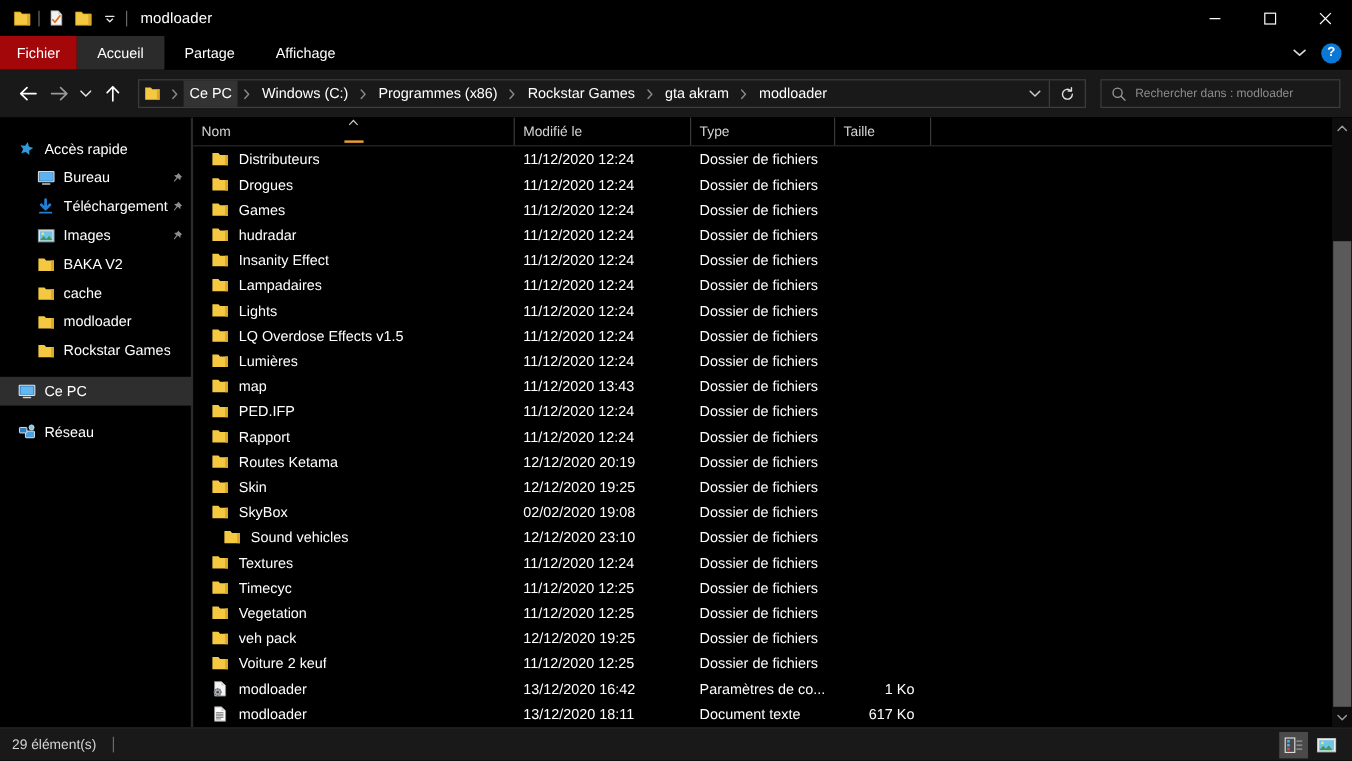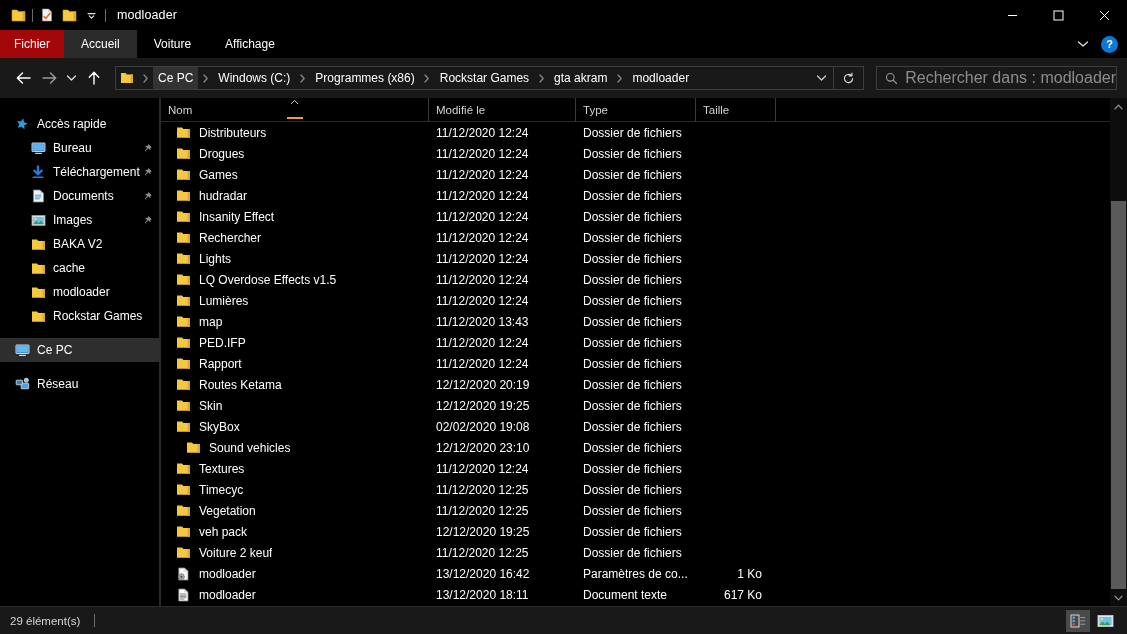--- a/index.html
+++ b/index.html
@@ -42,21 +42,21 @@
   .crumb-folder { width: 22px; display: flex; align-items: center; justify-content: center; flex: 0 0 22px; }
   .crumb { font-size: 12px; color: #ffffff; padding: 0 5px; height: 22px; display: flex; align-items: center; white-space: nowrap; }
   .crumb.hov { background: #333333; }
   .crumb-sep { width: 15px; display: flex; align-items: center; justify-content: center; flex: 0 0 15px; }
   .crumb-drop { margin-left: auto; width: 24px; display: flex; align-items: center; justify-content: center; flex: 0 0 24px; }
   .crumb-refresh { width: 30px; display: flex; align-items: center; justify-content: center; flex: 0 0 30px;
                    border-left: 1px solid #3d3d3d; height: 22px; }
   .searchbox { flex: 0 0 200px; height: 24px; margin-left: 12px; background: #191919; border: 1px solid #3d3d3d;
                display: flex; align-items: center; }
   .search-ico { width: 28px; display: flex; align-items: center; justify-content: center; flex: 0 0 28px; }
-  .search-ph { font-size: 16px; color: #8d8d8d; white-space: nowrap; }
+  .search-ph { font-size: 10px; color: #8d8d8d; white-space: nowrap; }
 
   
   .body { flex: 1 1 auto; display: flex; min-height: 0; background: #000000; }
 
   
   .sidebar { flex: 0 0 160px; background: #000000; position: relative; padding-top: 14px; overflow: hidden; }
   .sb-item { height: 24px; display: flex; align-items: center; padding-right: 6px; position: relative; }
   .sb-item.sel { background: #2e2e2e; }
   .sb-ico { width: 20px; height: 20px; display: flex; align-items: center; justify-content: center; flex: 0 0 20px; }
   .sb-label { font-size: 12px; color: #ffffff; white-space: nowrap; overflow: hidden; margin-left: 5px; }
@@ -155,21 +155,21 @@
         <svg width="11" height="11" viewBox="0 0 11 11">
             <path d="M1 1l9 9M10 1l-9 9" stroke="#ffffff" stroke-width="1"></path>
           </svg>
       </div>
     </div>
   </div>
 
   <div class="tabbar">
     <div class="tab file">Fichier</div>
     <div class="tab active">Accueil</div>
-    <div class="tab">Voiture</div>
+    <div class="tab">Partage</div>
     <div class="tab">Affichage</div>
     <div class="tabbar-right">
       <div class="chev-ribbon">
         <svg width="12" height="8" viewBox="0 0 12 8">
             <path d="M1.5 2l4.5 4 4.5-4" fill="none" stroke="#d8d8d8" stroke-width="1.4" stroke-linecap="round" stroke-linejoin="round"></path>
           </svg>
       </div>
       <div class="help-btn">?</div>
     </div>
   </div>
@@ -303,35 +303,20 @@
           </svg>
         </div>
         <div class="sb-label">Téléchargements</div>
         <div class="sb-pin">
           <svg width="11" height="11" viewBox="0 0 11 11">
               <path d="M6.6 1.2l3.2 3.2-1.3.5-.3 2.4-2-2L3.4 8.5l-0.6-0.6 2.3-2.8-2-2 2.4-.3z" fill="#8d8d8d"></path>
             </svg>
         </div>
       </div>
 
-      <div class="sb-item" style="padding-left:28px">
-        <div class="sb-ico">
-          <svg width="13" height="14" viewBox="0 0 13 14">
-            <path d="M1.5 1h6.2L11.5 4.4V13H1.5z" fill="#eef3f7" stroke="#7b8b96" stroke-width="0.8"></path>
-            <path d="M7.7 1v3.4h3.8" fill="#c7d6e0"></path>
-            <path d="M3.3 6.2h5.5M3.3 8h5.5M3.3 9.8h4" stroke="#3a8fd4" stroke-width="0.9" stroke-linecap="round"></path>
-          </svg>
-        </div>
-        <div class="sb-label">Documents</div>
-        <div class="sb-pin">
-          <svg width="11" height="11" viewBox="0 0 11 11">
-              <path d="M6.6 1.2l3.2 3.2-1.3.5-.3 2.4-2-2L3.4 8.5l-0.6-0.6 2.3-2.8-2-2 2.4-.3z" fill="#8d8d8d"></path>
-            </svg>
-        </div>
-      </div>
 
       <div class="sb-item" style="padding-left:28px">
         <div class="sb-ico">
           <svg width="15" height="13" viewBox="0 0 15 13">
             <rect x="1" y="1.5" width="13" height="10" fill="#f0f4f7" stroke="#8d9aa3" stroke-width="0.9"></rect>
             <rect x="2.2" y="2.7" width="10.6" height="7.6" fill="#6fc3e8"></rect>
             <path d="M2.2 10.3l3.2-3.6 2.3 2.4 2.2-2.6 2.9 3.8z" fill="#3f9a58"></path>
             <circle cx="4.6" cy="4.8" r="1.1" fill="#ffe169"></circle>
           </svg>
         </div>
@@ -508,21 +493,21 @@
             <div class="cell right" style="width: 80px; flex: 0 0 80px;"></div>
           </div>
           <div class="row">
             <div class="cell-name" style="width: 268px; flex: 0 0 268px;">
               <span class="fico">
                 <svg width="15" height="13" viewBox="0 0 15 13">
                   <path d="M1 1.5h5l1.4 1.6H14V11.8H1z" fill="#f5c842"></path>
                   <path d="M11.6 3.1H14V11.8h-2.4z" fill="#dba82a"></path>
                 </svg>
               </span>
-              <span class="nm">Rechercher</span>
+              <span class="nm">Lampadaires</span>
             </div>
             <div class="cell" style="width: 147px; flex: 0 0 147px;">11/12/2020 12:24</div>
             <div class="cell" style="width: 120px; flex: 0 0 120px;">Dossier de fichiers</div>
             <div class="cell right" style="width: 80px; flex: 0 0 80px;"></div>
           </div>
           <div class="row">
             <div class="cell-name" style="width: 268px; flex: 0 0 268px;">
               <span class="fico">
                 <svg width="15" height="13" viewBox="0 0 15 13">
                   <path d="M1 1.5h5l1.4 1.6H14V11.8H1z" fill="#f5c842"></path>

